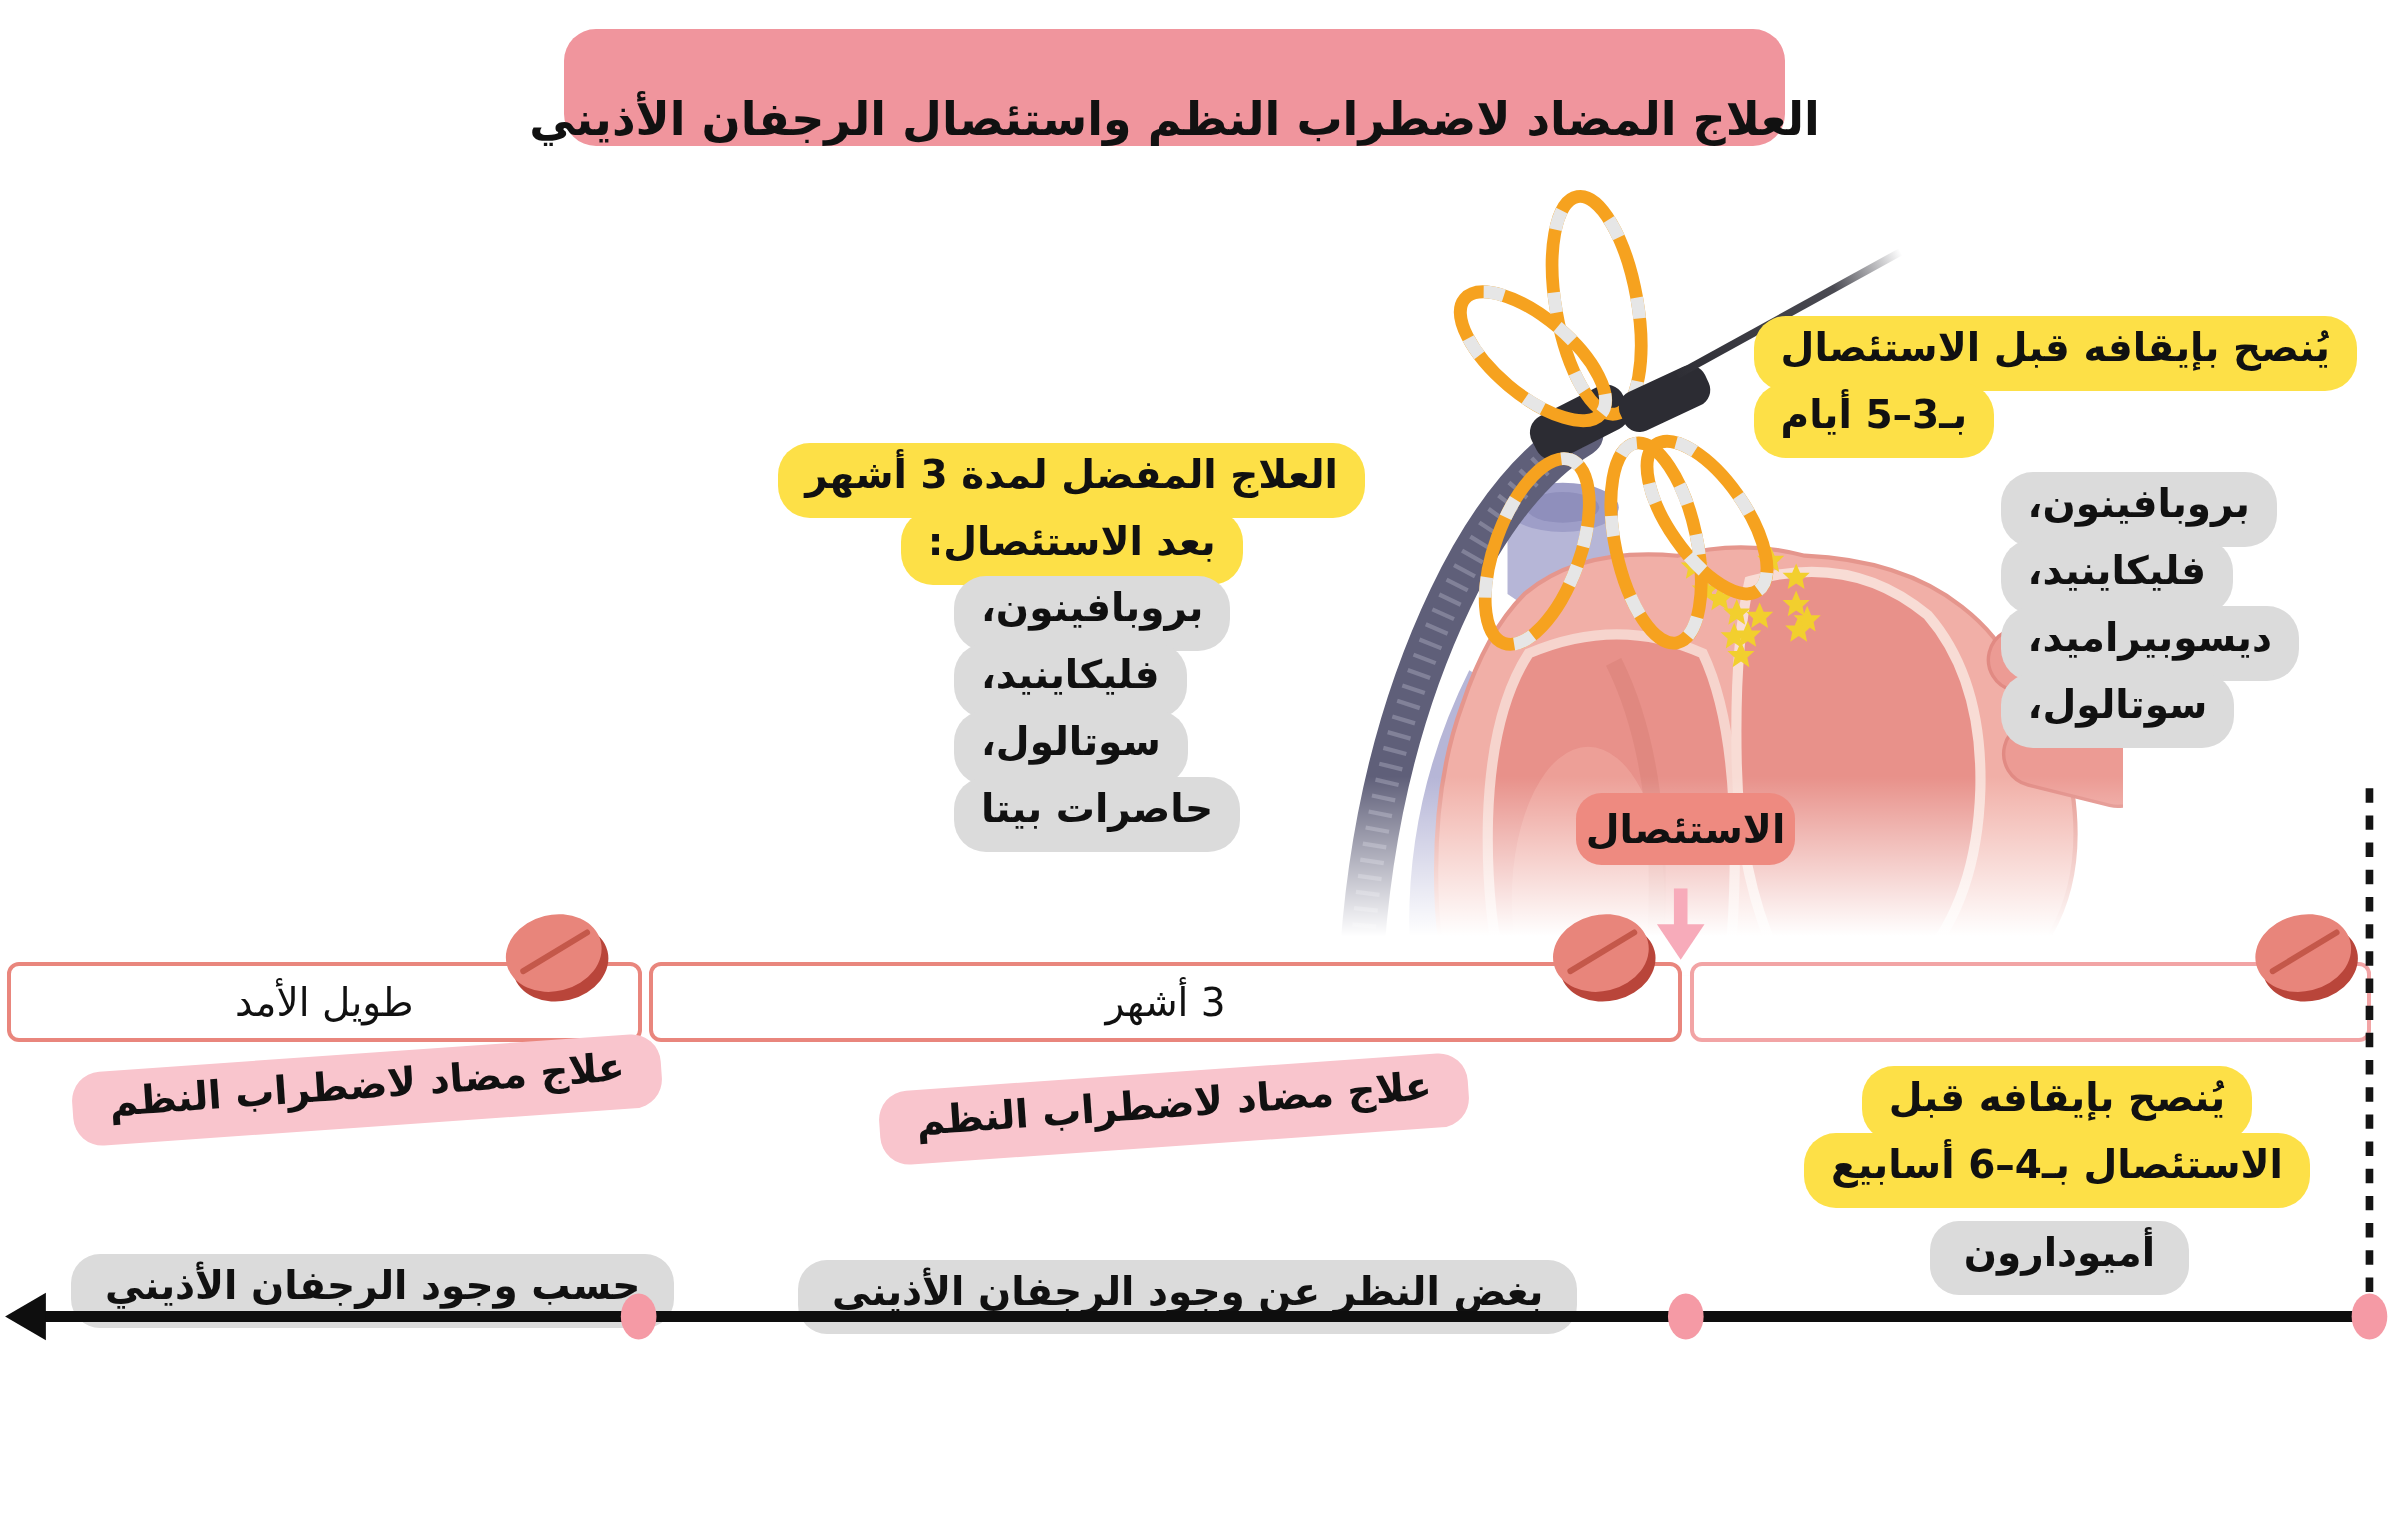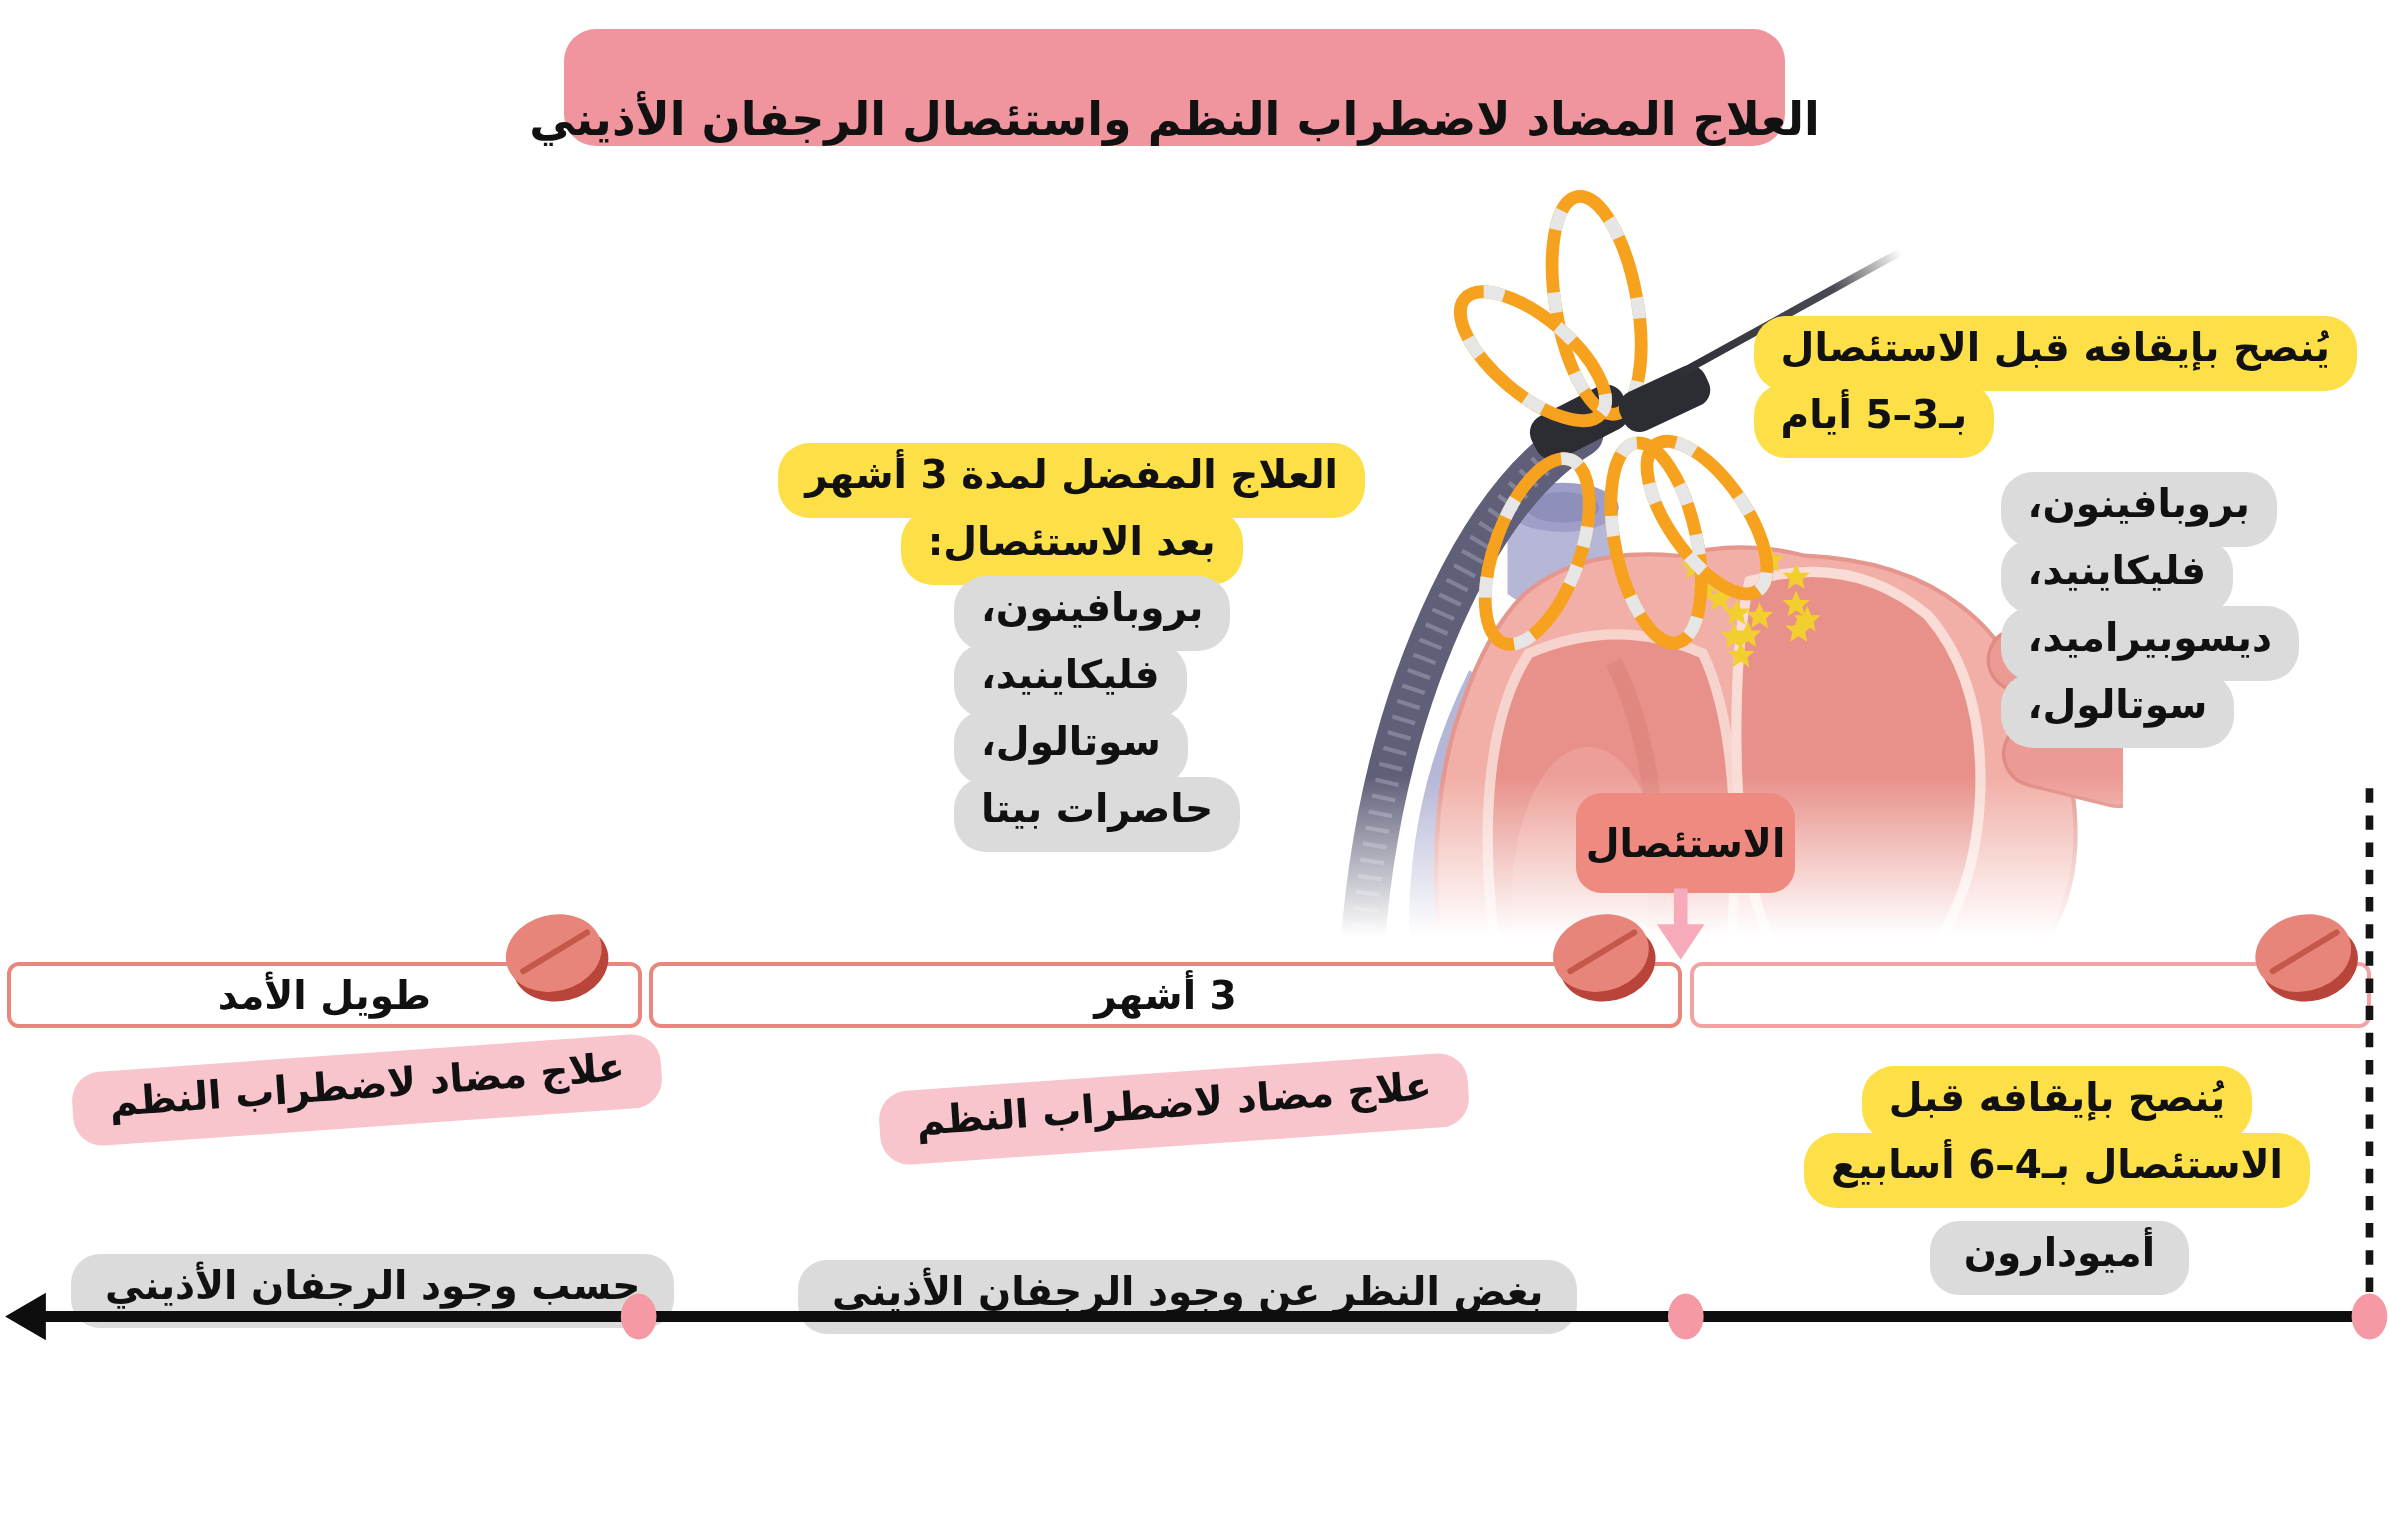--- a/index.html
+++ b/index.html
@@ -23,31 +23,31 @@
   .note-col.align-center{align-items:center;margin-top:28px;}
   .note-line{
     white-space:nowrap;font-weight:bold;font-size:39px;line-height:1.5;
     padding:3.4px 27px 13.6px;border-radius:32px;
   }
   .note-line + .note-line{margin-top:-8.5px;}
   .salmon{background:#fde047;}
   .grayb{background:#DBDBDB;}
 
   .ablation-label{
-    position:absolute;left:1576px;top:793px;width:219px;height:100px;
+    position:absolute;left:1576px;top:793px;width:219px;height:72px;
     background:#EE8A80;border-radius:25.5px;z-index:2;
     display:flex;align-items:center;justify-content:center;
     font-size:39px;font-weight:bold;white-space:nowrap;
   }
 
   .tl-box{
-    position:absolute;top:962px;height:66px;background:#ffffff;
+    position:absolute;top:962px;height:80px;background:#ffffff;
     border:4.2px solid #E9867D;border-radius:12px;box-sizing:border-box;z-index:2;
     display:flex;align-items:center;justify-content:center;
-    font-size:39px;font-weight:bold;white-space:nowrap;
+    font-size:39px;font-weight:normal;white-space:nowrap;
   }
   .tl-box.light{border-color:#F2A4A5;}
 
   .pink-skew{
     position:absolute;background:#F9C5CD;border-radius:29px;z-index:2;
     padding:8.5px 37px 20.4px;font-size:39px;font-weight:bold;white-space:nowrap;
     transform:rotate(-4deg);transform-origin:center;
   }
   .gray-box{
     position:absolute;background:#DBDBDB;border-radius:29px;z-index:3;

